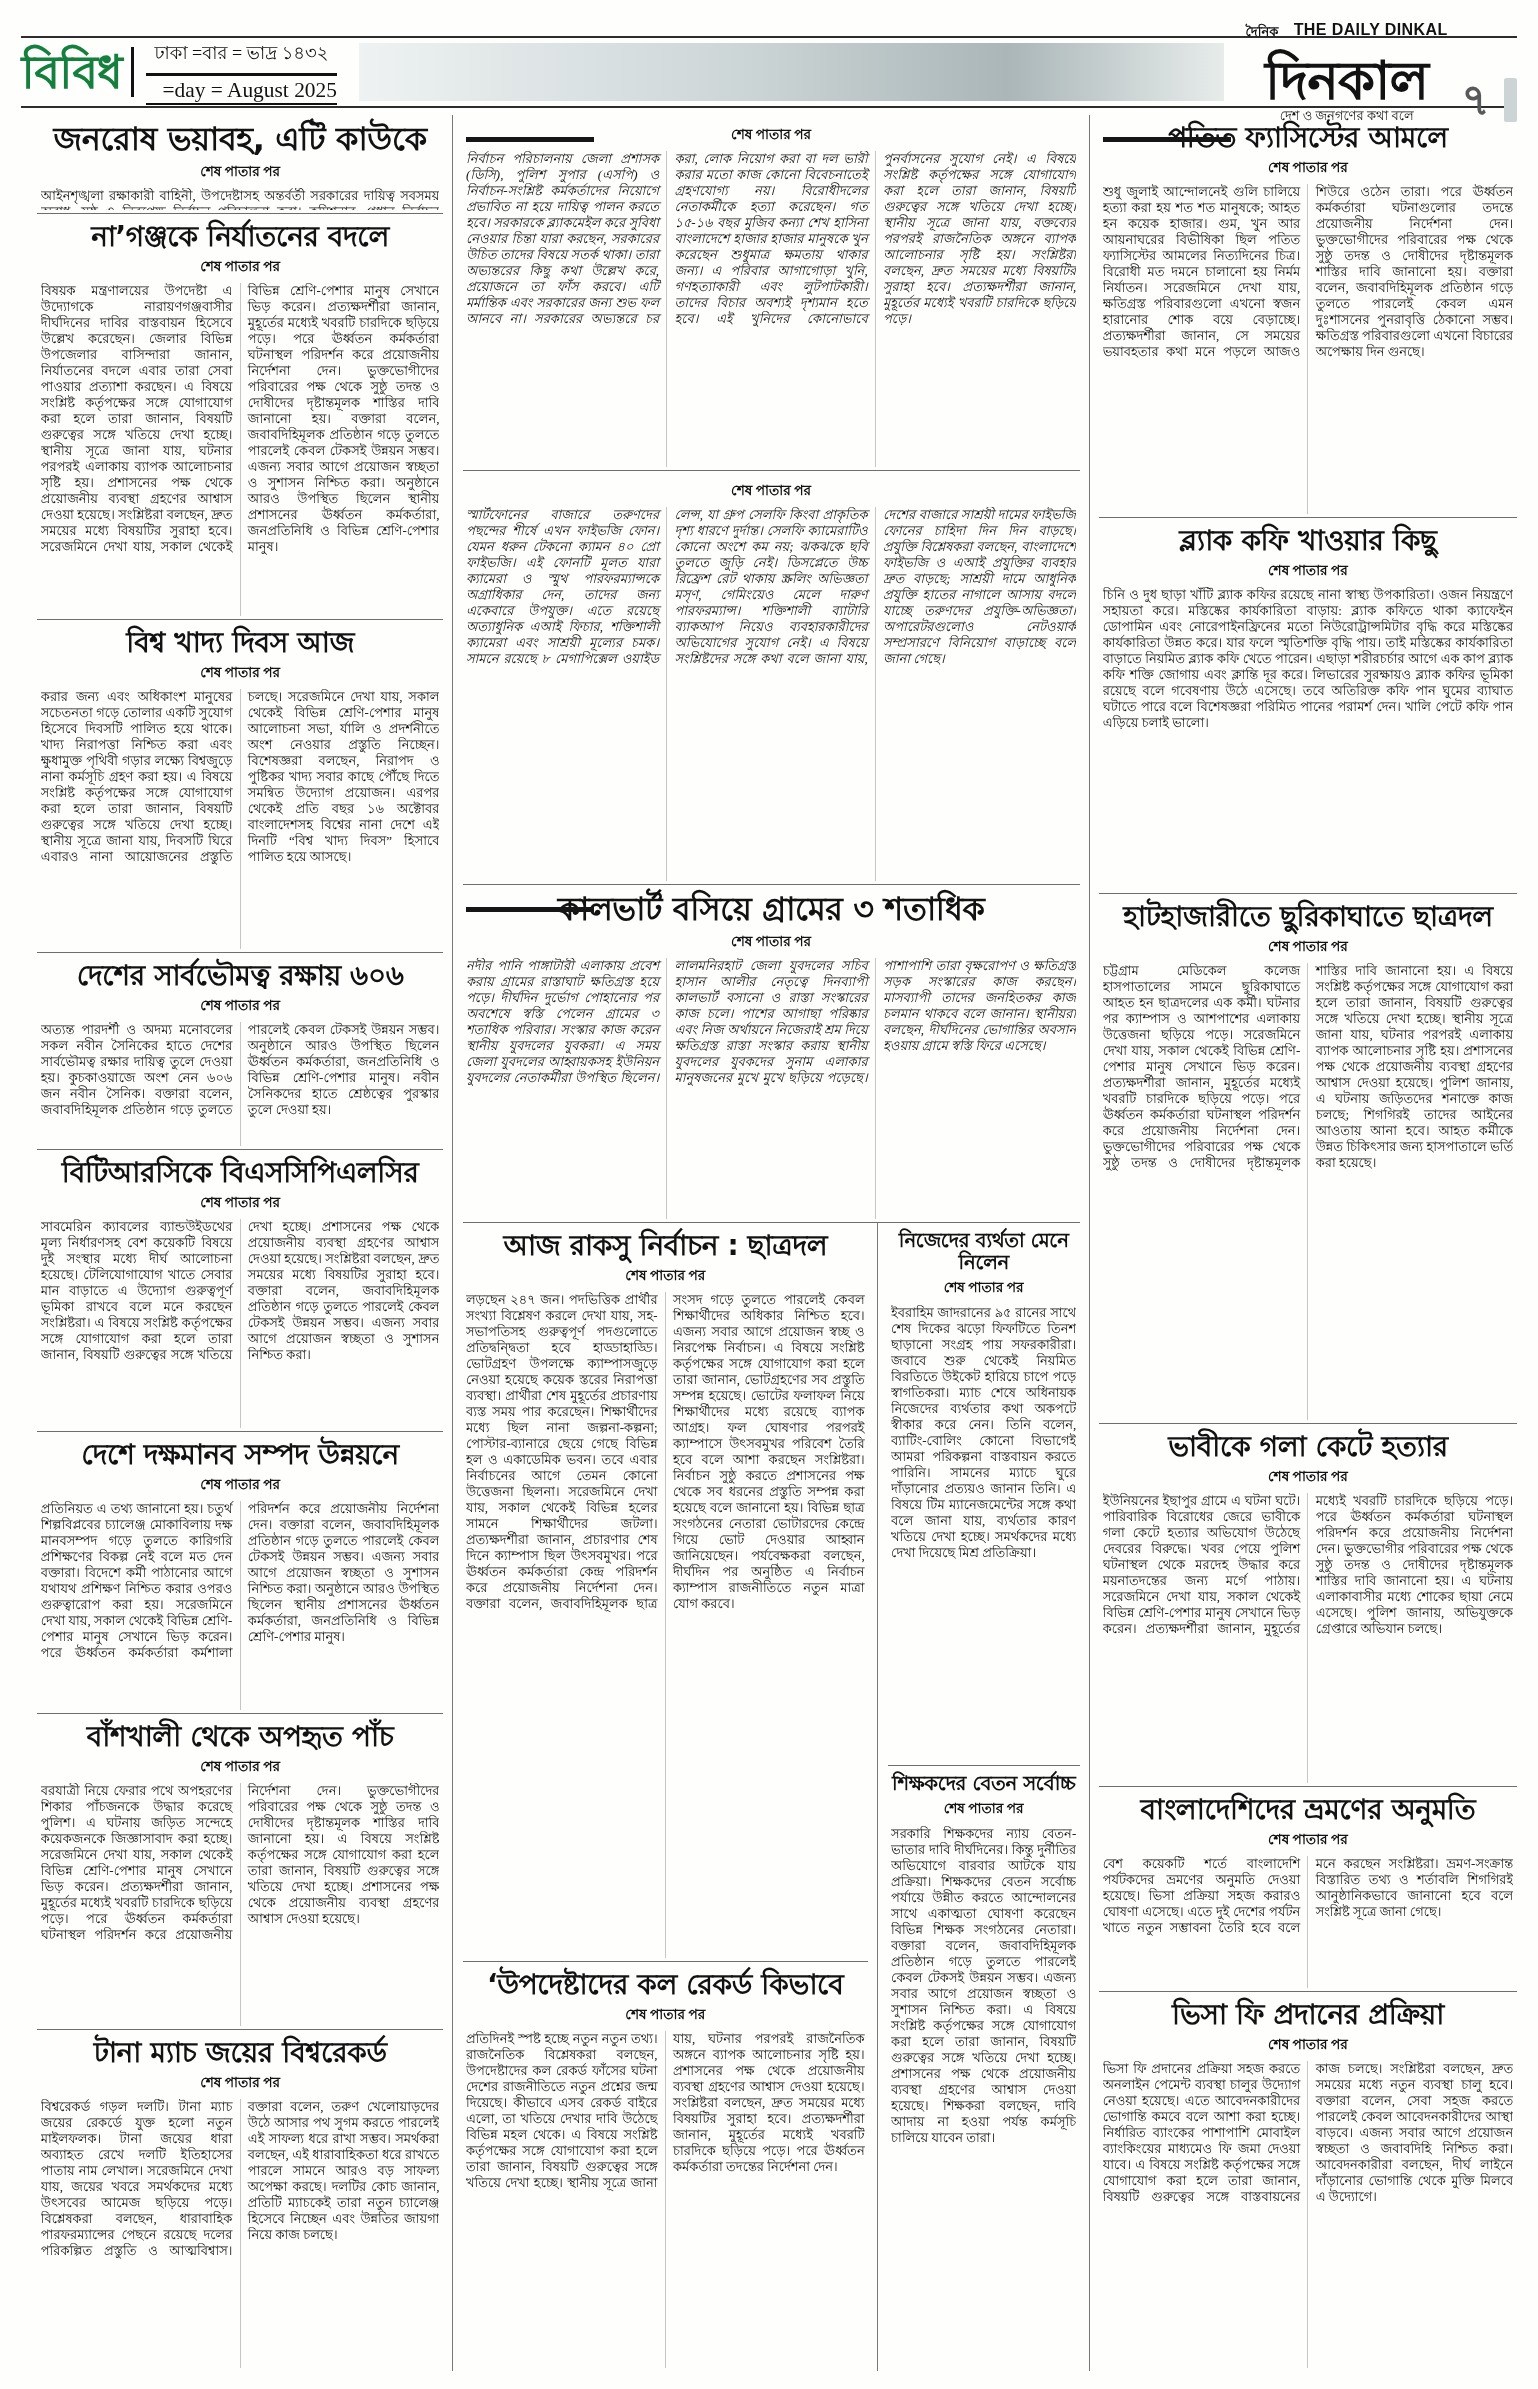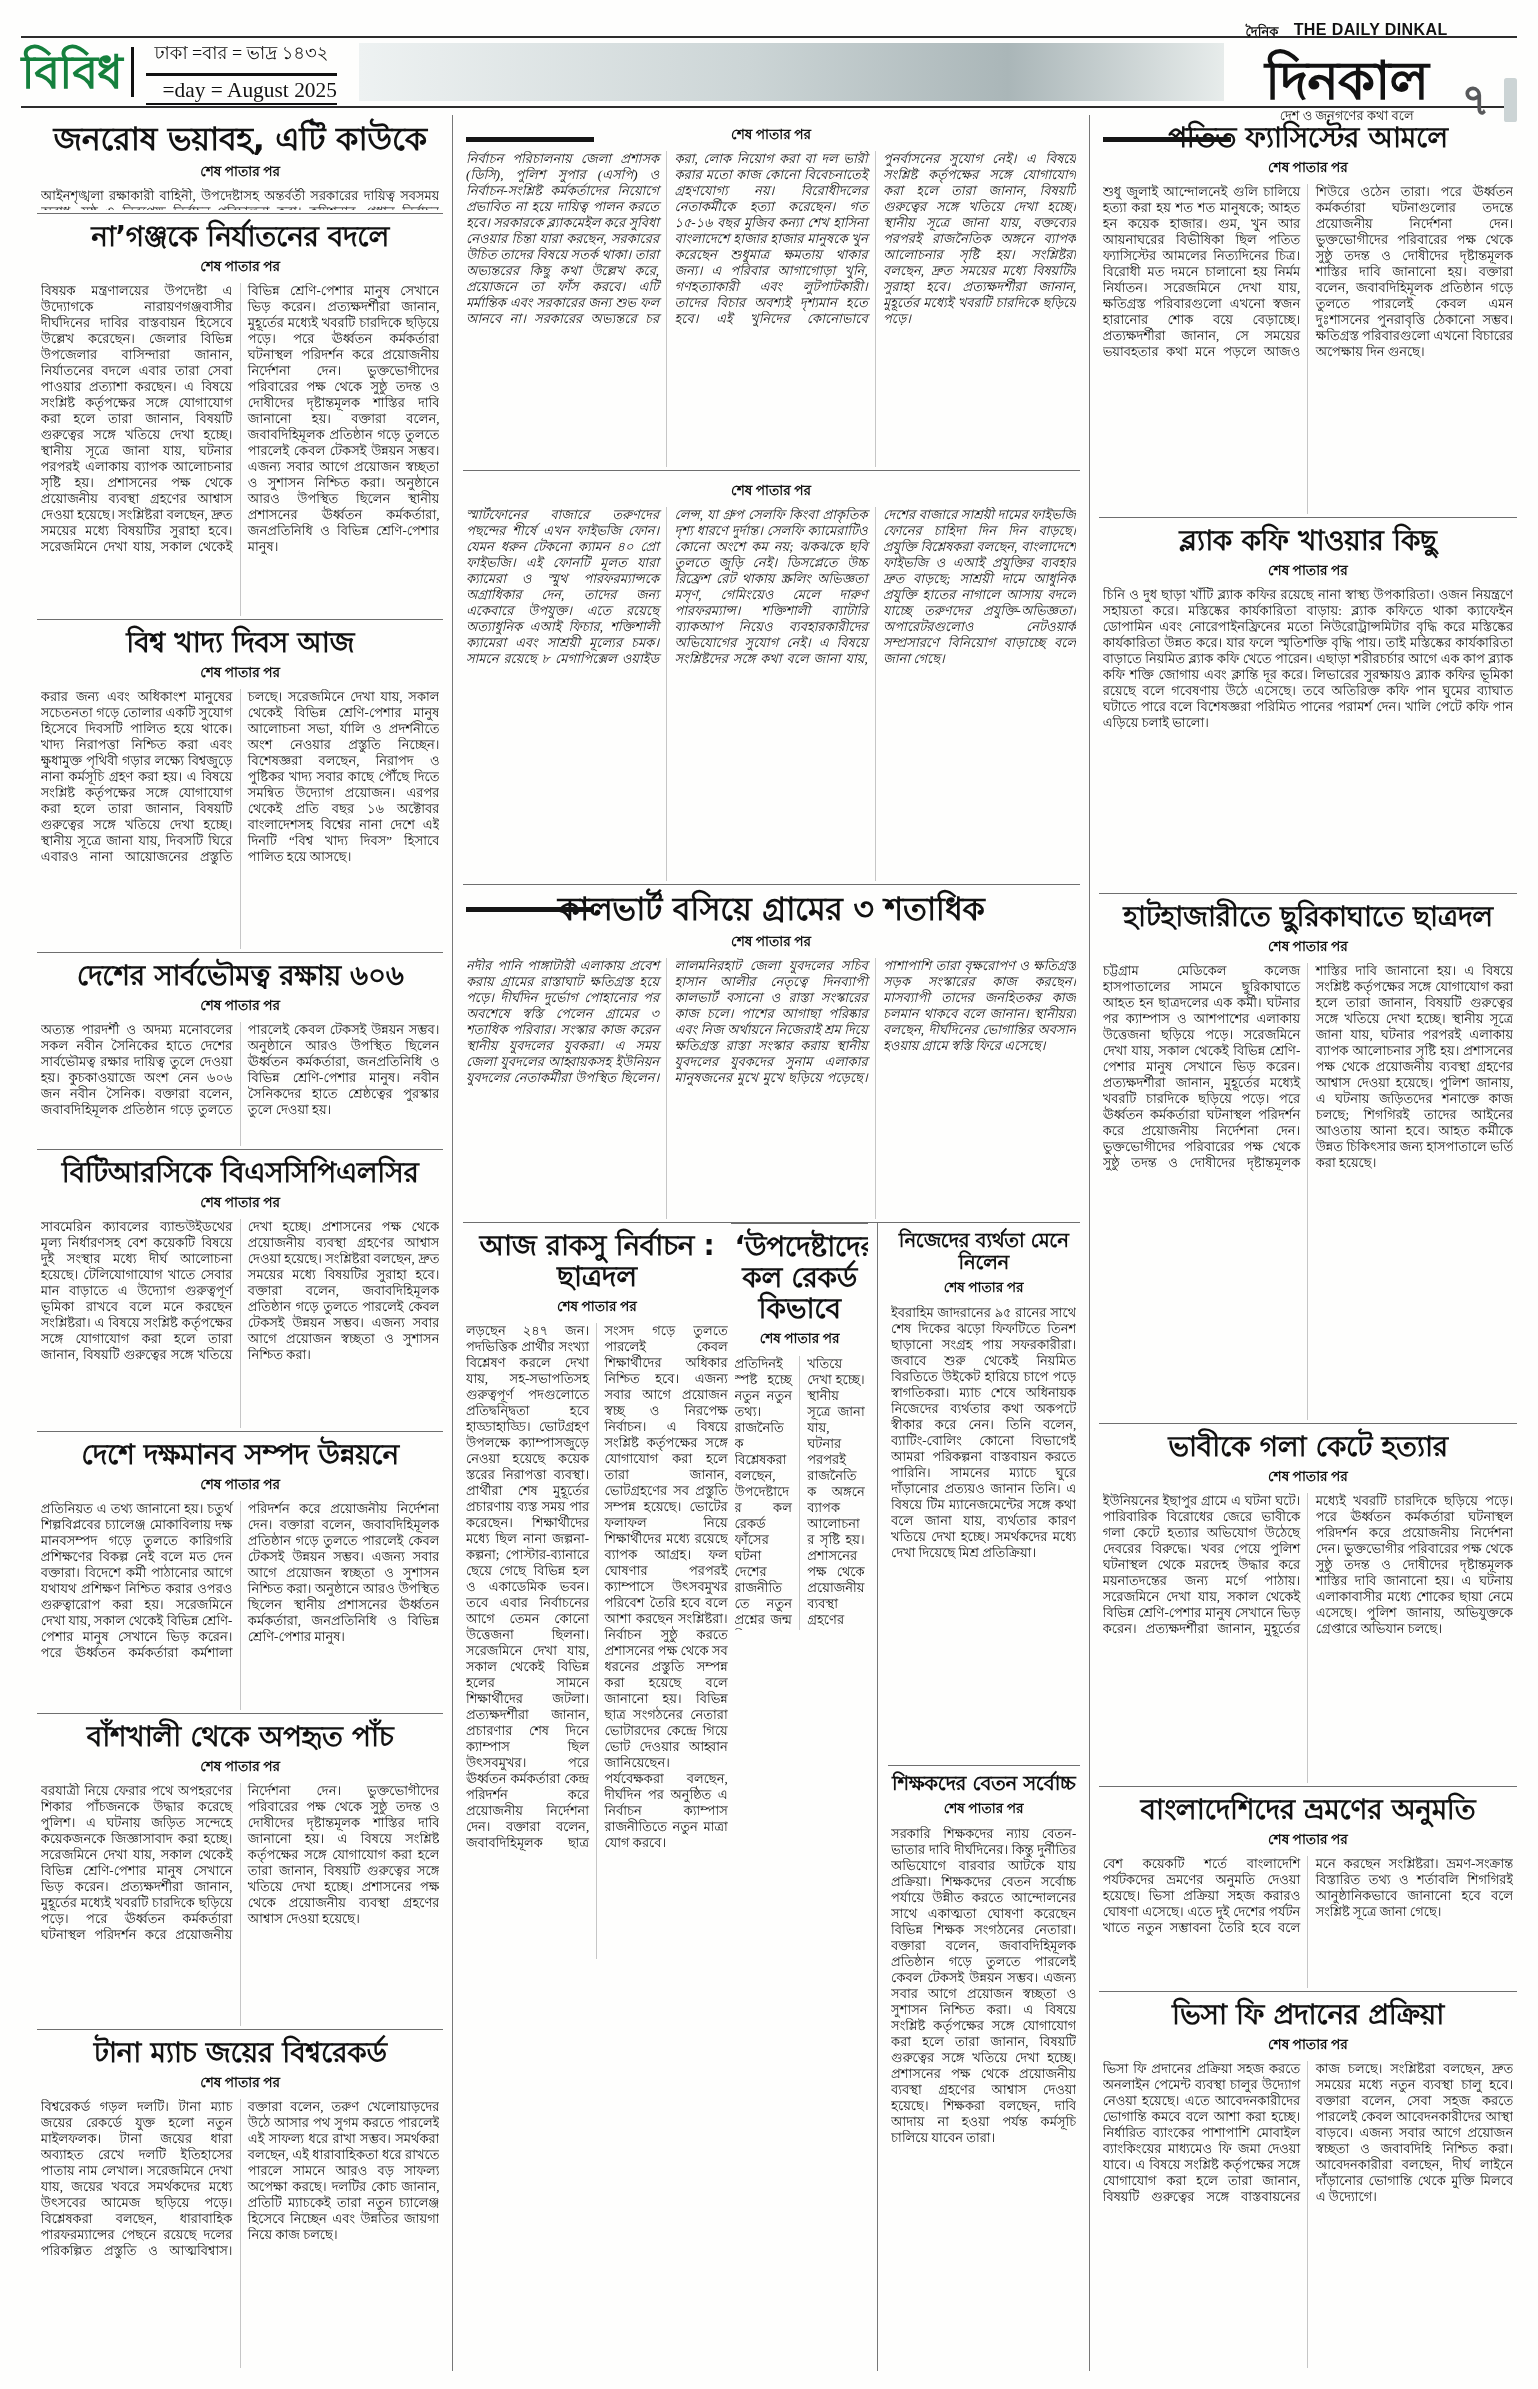--- a/index.html
+++ b/index.html
@@ -42,21 +42,21 @@
   .headline{font-size:28px;font-weight:bold;text-align:center;line-height:1.12;margin:1.7px 0 0;
             font-family:"DejaVu Sans","Liberation Sans",sans-serif;letter-spacing:-0.4px;}
   .hl-lg{font-size:32px;}
   .hl-sm{font-size:19.7px;}
   .continued{font-size:13.7px;font-weight:bold;text-align:center;margin:2.6px 0 4.3px;}
   .body{flex:1 1 auto;overflow:hidden;text-align:justify;font-size:13px;line-height:16px;
         column-gap:15.4px;column-rule:0.9px solid #c6c6c6;word-break:break-word;}
   .cols1{column-count:1;} .cols2{column-count:2;} .cols3{column-count:3;font-style:italic;}
   .head-bar{position:absolute;left:3.4px;top:22px;width:128px;height:5.1px;background:#161616;}
   .mid-bottom{display:flex;overflow:hidden;box-sizing:border-box;}
-  .sub-left{width:410px;display:flex;flex-direction:row;}
+  .sub-left{width:410px;display:flex;flex-direction:column;}
   .sub-right{width:194px;display:flex;flex-direction:column;}
 </style>
 </head>
 <body>
 
 <div class="page">
   <div class="top-rule"></div>
 
   <header class="masthead">
     <div class="mast-left">

